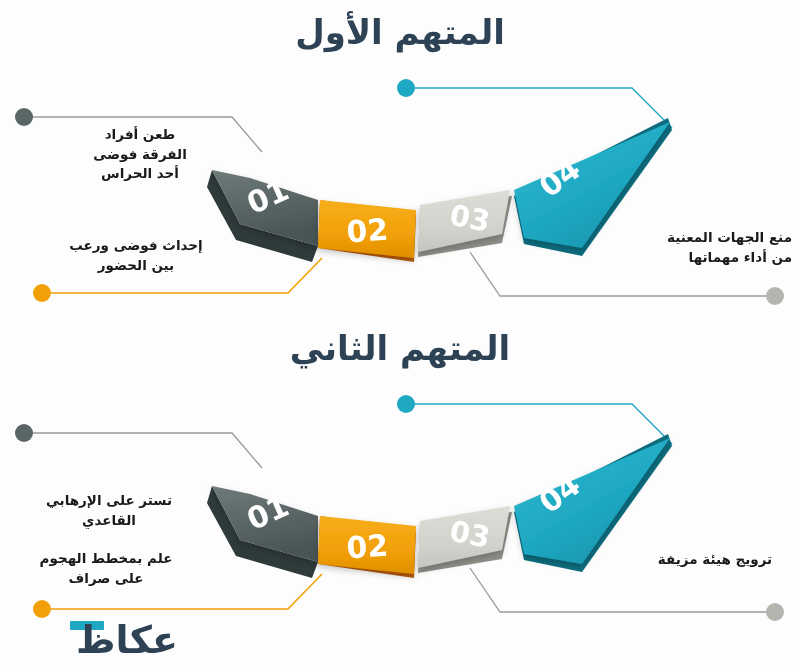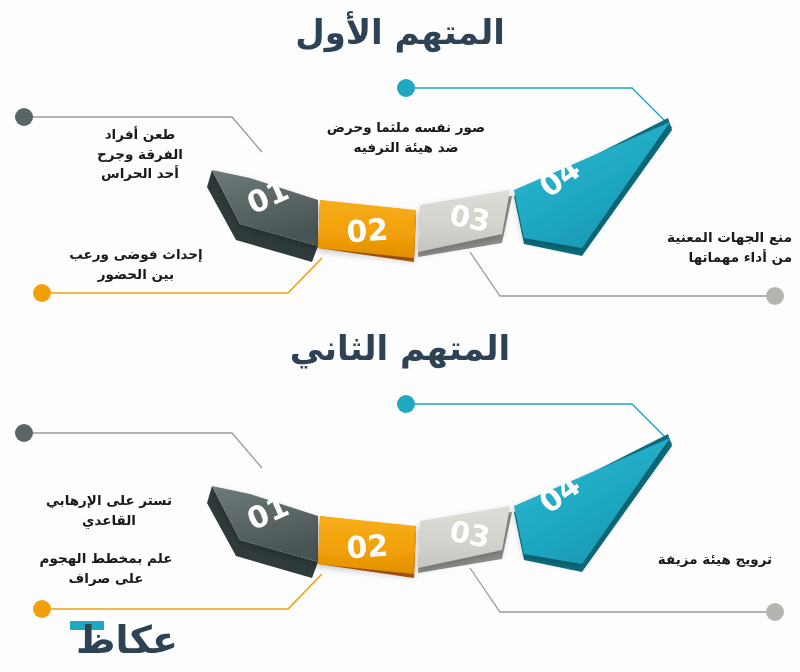--- a/index.html
+++ b/index.html
@@ -58,21 +58,21 @@
     direction: rtl;
     text-align: center;
     color: #1a1a1a;
     font-size: 13.5px;
     font-weight: bold;
     line-height: 1.45;
     white-space: pre-line;
   }
 
   .note-tl  { left: 60px;  top: 125px; width: 160px; }
-  .note-bl  { left: 48px;  top: 245px; width: 176px; }
+  .note-bl  { left: 48px;  top: 236px; width: 176px; }
   .note-tc  { left: 300px; top: 118px; width: 212px; }
   .note-br  { left: 612px; top: 228px; width: 180px; text-align: right; }
 
   
   .note-s2-tl { left: 22px;  top: 127px; width: 174px; margin-top: 48px; }
   .note-s2-bl { left: 16px;  top: 233px; width: 180px; }
   .note-s2-tc { left: 330px; top: 120px; width: 170px; }
   .note-s2-br { left: 630px; top: 234px; width: 170px; }
 
   .logo {
@@ -154,26 +154,24 @@
       <path d="M 420,205 L 418,252 L 502,234 L 510,190 Z" fill="url(#g1-03)" filter="url(#sh1)"></path>
       <text x="468" y="228" fill="#ffffff" font-size="29" font-weight="bold" font-family="'DejaVu Sans','Liberation Sans',sans-serif" text-anchor="middle" transform="rotate(11 468 228)">03</text>
 
       <path d="M 514,196 L 524,244 L 582,256 L 672,130 L 668,118 Z" fill="#0d6e80"></path>
 
       <path d="M 514,190 L 524,238 L 582,248 L 670,122 Z" fill="url(#g1-04)" filter="url(#sh1)"></path>
       <text x="566" y="186" fill="#ffffff" font-size="30" font-weight="bold" font-family="'DejaVu Sans','Liberation Sans',sans-serif" text-anchor="middle" transform="rotate(-37 566 186)">04</text>
     </svg>
 
     <div class="note note-tl">طعن أفراد
-الفرقة وجرح
+الفرقة فوضى
 أحد الحراس</div>
     <div class="note note-bl">إحداث فوضى ورعب
 بين الحضور</div>
-    <div class="note note-tc">صور نفسه ملثما وحرض
-ضد هيئة الترفيه</div>
     <div class="note note-br">منع الجهات المعنية
 من أداء مهماتها</div>
   </div>
 
   <div class="section" id="section-2">
 
     <div class="section-title">المتهم الثاني</div>
 
     <svg class="svg-layer" viewBox="0 0 800 320">
       <defs>

